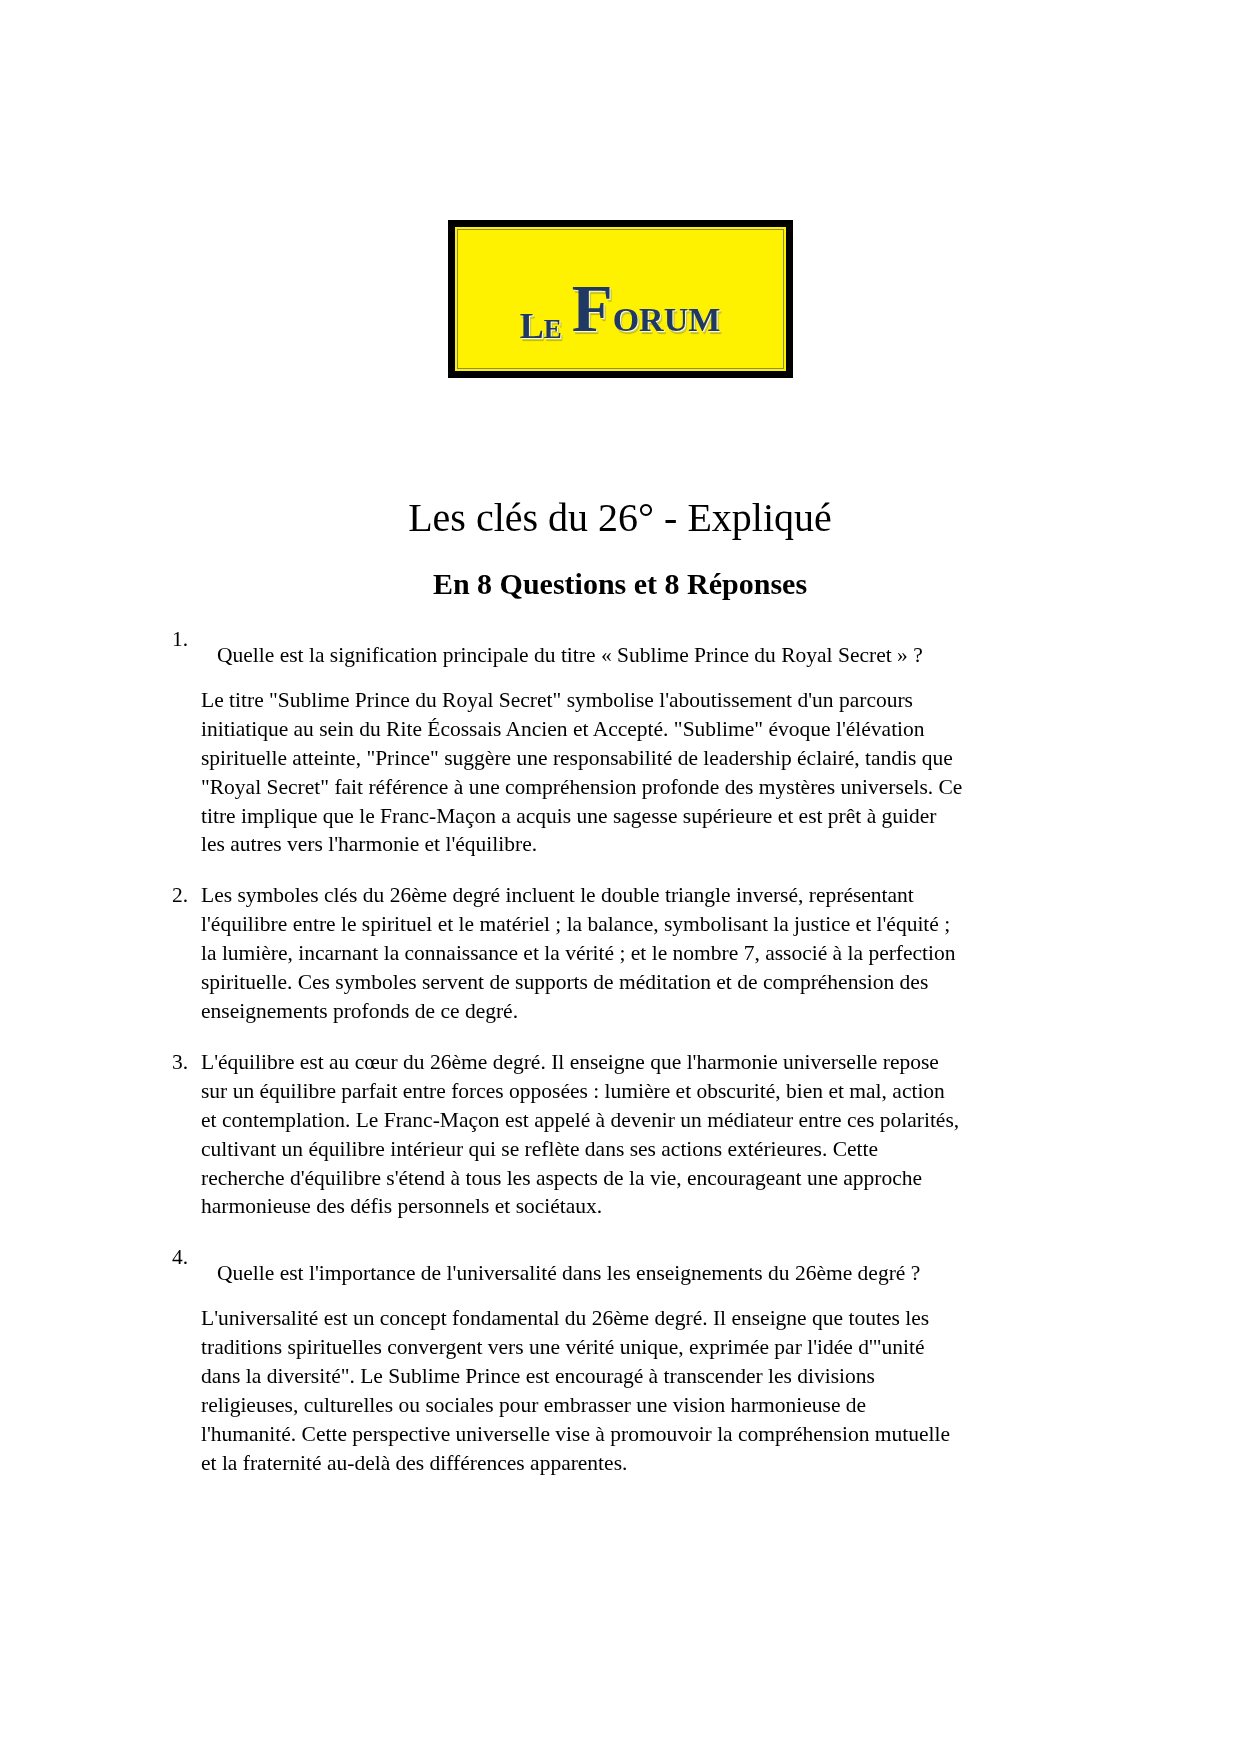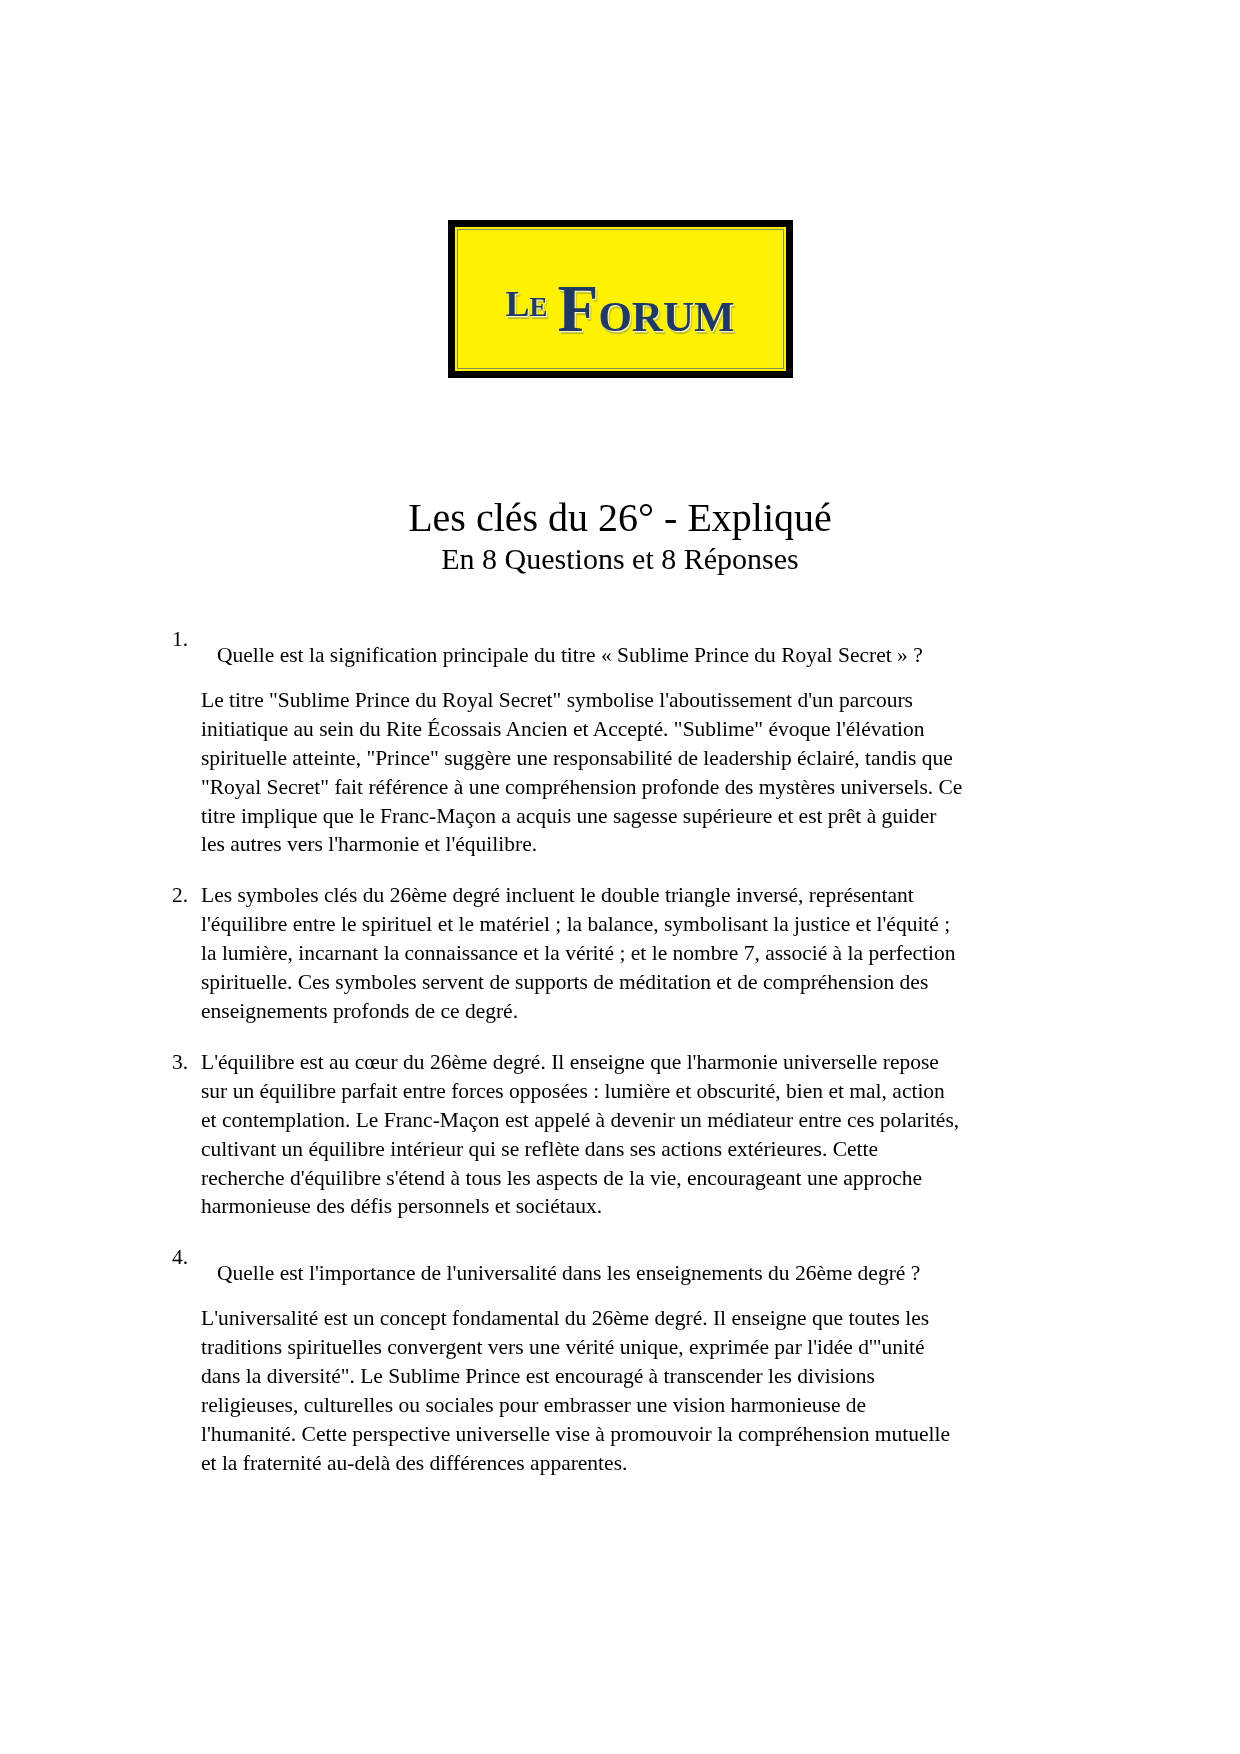--- a/index.html
+++ b/index.html
@@ -44,31 +44,31 @@
     color: #1F3864;
     font-weight: bold;
     letter-spacing: 0px;
     line-height: 1;
     white-space: nowrap;
     text-shadow:
       1px 1px 0 #ffffbb,
       2px 2px 0 #c9c96a,
       2px 3px 1px rgba(0,0,0,0.25);
     display: flex;
-    align-items: center;
+    align-items: flex-end;
   }
   .logo-le {
     font-size: 38px;
     font-variant: small-caps;
     text-transform: lowercase;
     padding-right: 10px;
   }
   .logo-le::first-letter { font-size: 52px; }
   .logo-forum {
-    font-size: 61px;
+    font-size: 48px;
     font-variant: small-caps;
     text-transform: lowercase;
   }
   .logo-forum::first-letter { font-size: 96px; }
 
   
   .doc-title {
     position: absolute;
     left: 0;
     right: 0;
@@ -76,24 +76,24 @@
     text-align: center;
     font-size: 40px;
     font-weight: normal;
     line-height: 1.15;
     margin: 0;
   }
   .doc-subtitle {
     position: absolute;
     left: 0;
     right: 0;
-    top: 541px;
+    top: 566px;
     text-align: center;
     font-size: 30px;
-    font-weight: normal;
+    font-weight: bold;
     line-height: 1.2;
     margin: 0;
   }
 
   
   .content {
     position: absolute;
     left: 163px;
     top: 625px;
     width: 800px;

